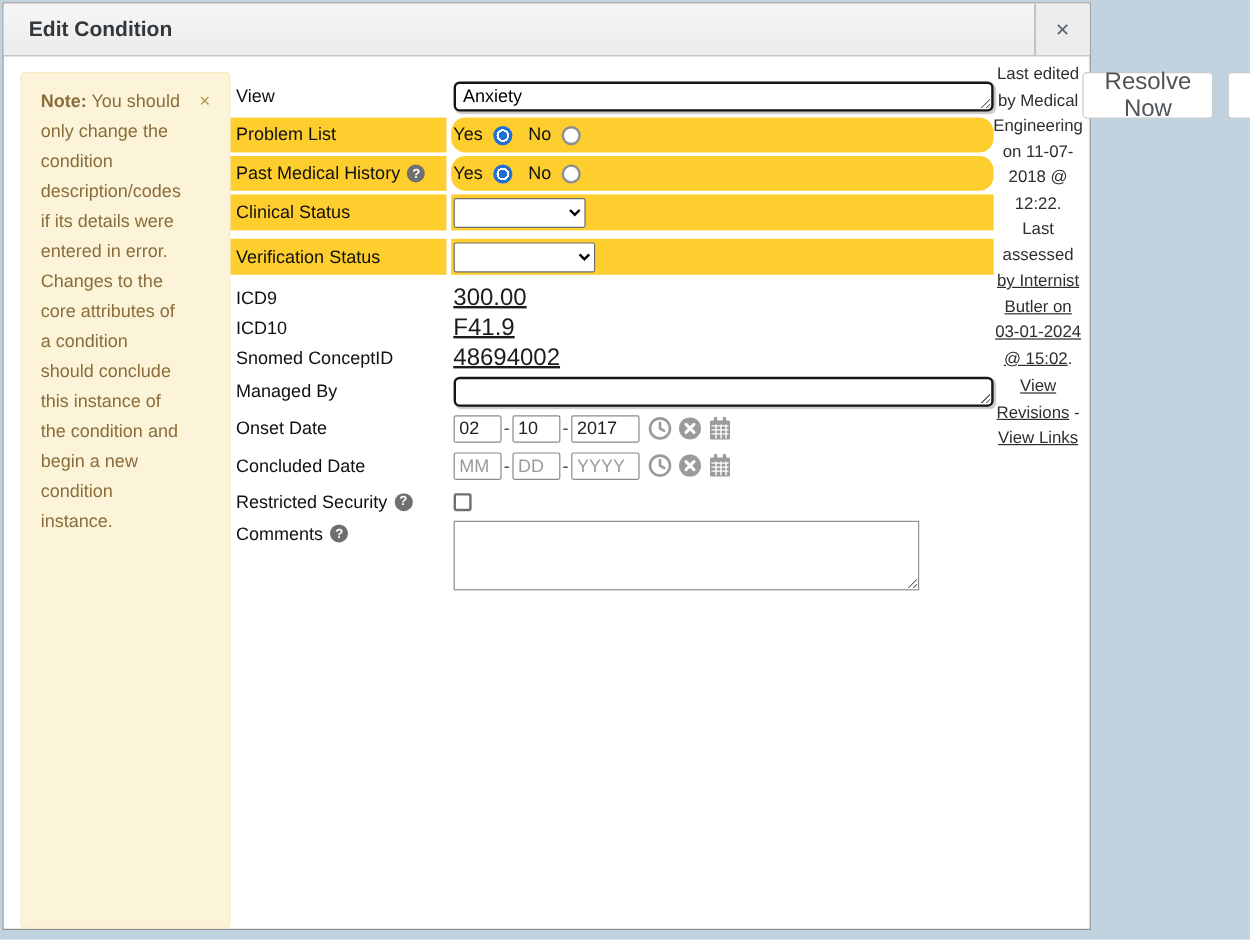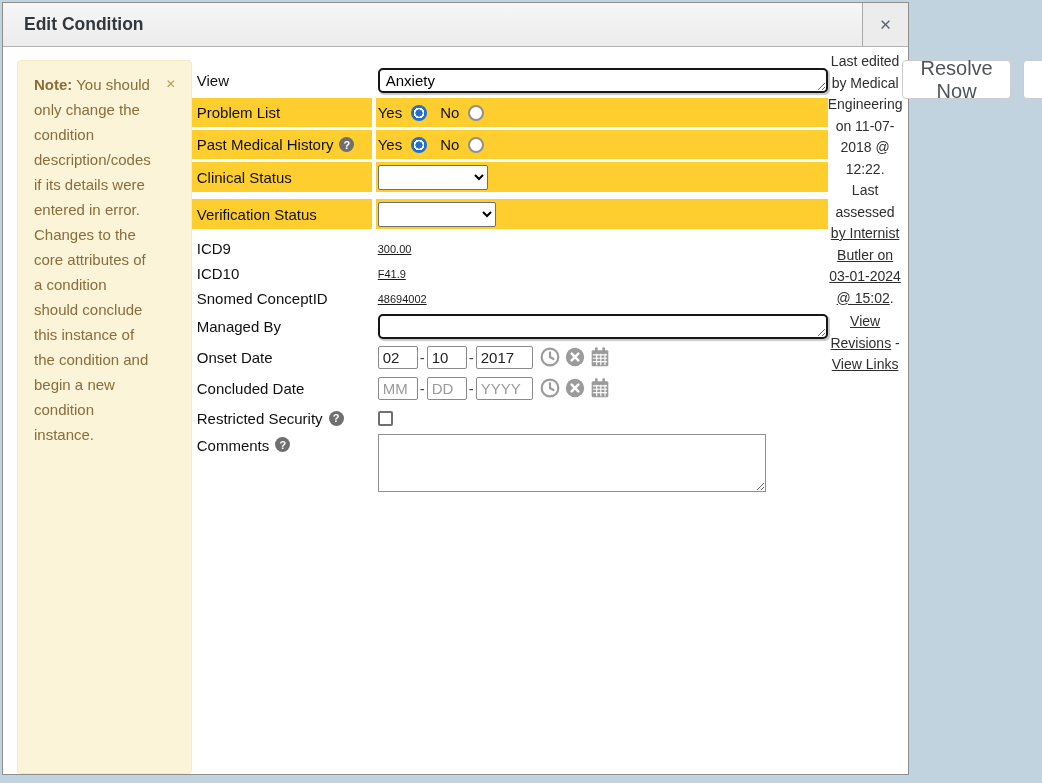--- a/index.html
+++ b/index.html
@@ -62,37 +62,37 @@
   .row.r30 { height:30px; } .row.r29 { height:29px; } .row.r28 { height:28px;align-items:center; }
   .row.r24 { height:24px; } .row.r23 { height:23px; margin-bottom:2px; }
 
   .text-line {
     width:450px; height:25px; resize:both; overflow:hidden;
     border:2px solid #161616; border-radius:5px;
     font-family:"Liberation Sans","DejaVu Sans",sans-serif;
     font-size:15px; padding:2px 6px; white-space:nowrap;
     box-shadow:1.5px 1.5px 1px rgba(0,0,0,.22);
   }
-  .radio-group { gap:7px; }
+  .radio-group { gap:7px;border-radius:12px; }
   .radio {
     width:16px; height:16px; border-radius:50%;
     border:2px solid #8f8f8f; background:#fff; cursor:pointer;
     display:inline-block; margin-right:6px;
   }
   .radio.checked {
     border:none;
     background:radial-gradient(circle, var(--radio-blue,#1f6fd4) 3.5px, #fff 3.6px 5.2px, var(--radio-blue,#1f6fd4) 5.3px);
   }
   .opt-label { margin-right:2px; }
   .status-select {
     width:110px; height:25px; border:1px solid #6f6f6f; border-radius:2px;
     background:#fff; font-size:14px; font-family:inherit;
   }
   .status-select.wide { width:118px; }
-  .code-link { color:#1c1c1c; text-decoration:underline; cursor:pointer; font-size:11px; }
+  .code-link { color:#1c1c1c; text-decoration:underline; cursor:pointer; font-size:20px; }
   .help {
     width:15px; height:15px; flex:0 0 15px; border-radius:50%;
     background:#6f6f6f; color:#fff; font-size:11px; font-weight:bold;
     display:inline-flex; align-items:center; justify-content:center;
   }
   .date-input {
     height:23px; border:1px solid #8a8a8a; border-radius:2px;
     font-size:15px; font-family:inherit; padding:0 4px; color:#222;
   }
   .date-input::placeholder { color:#9a9a9a; }

